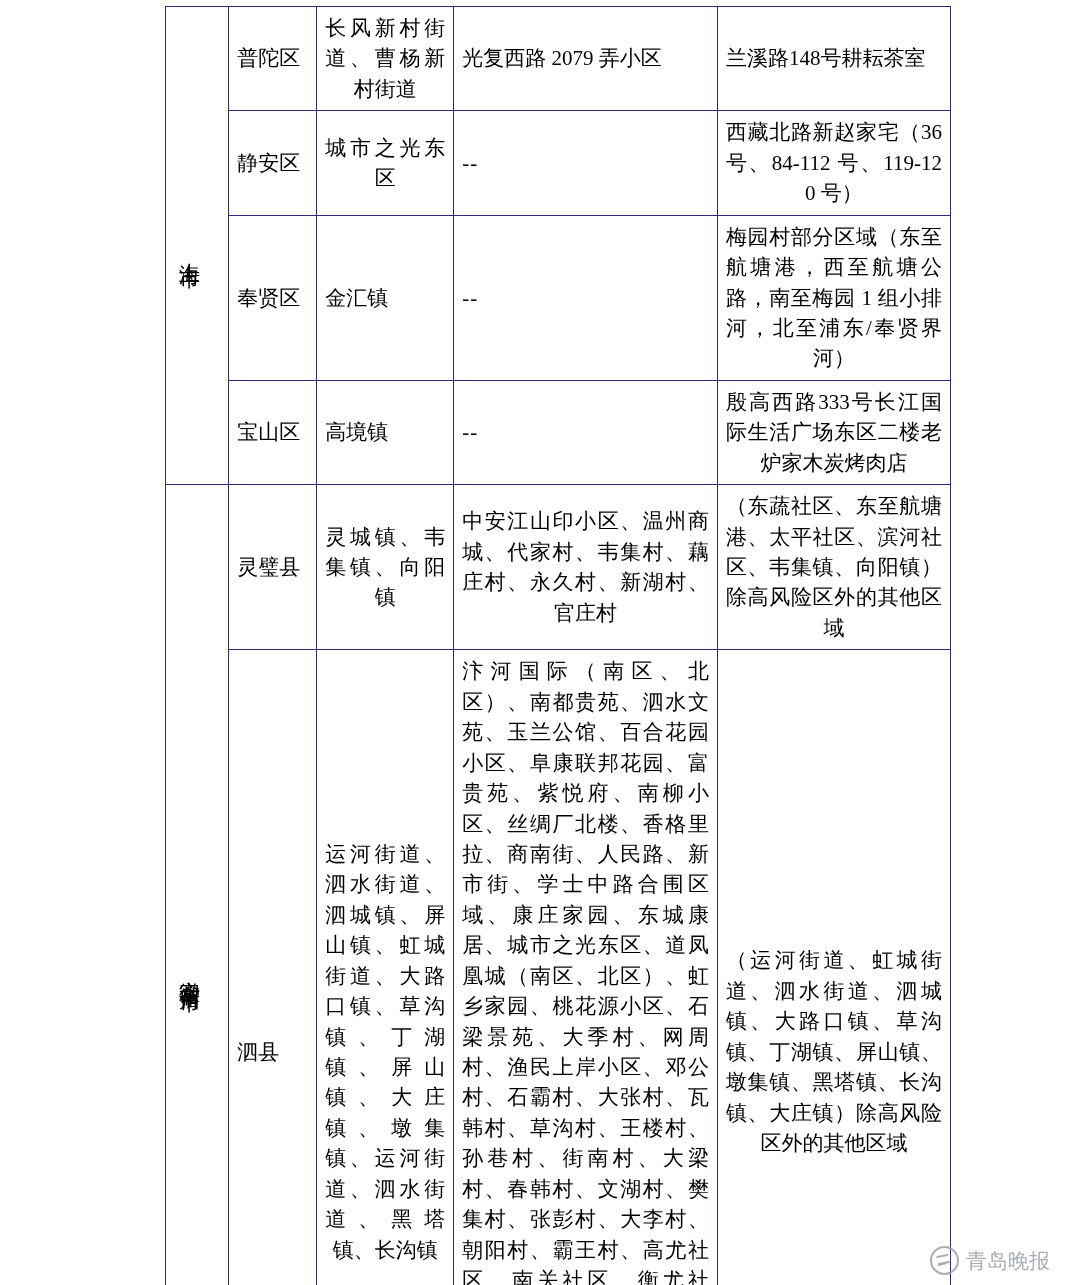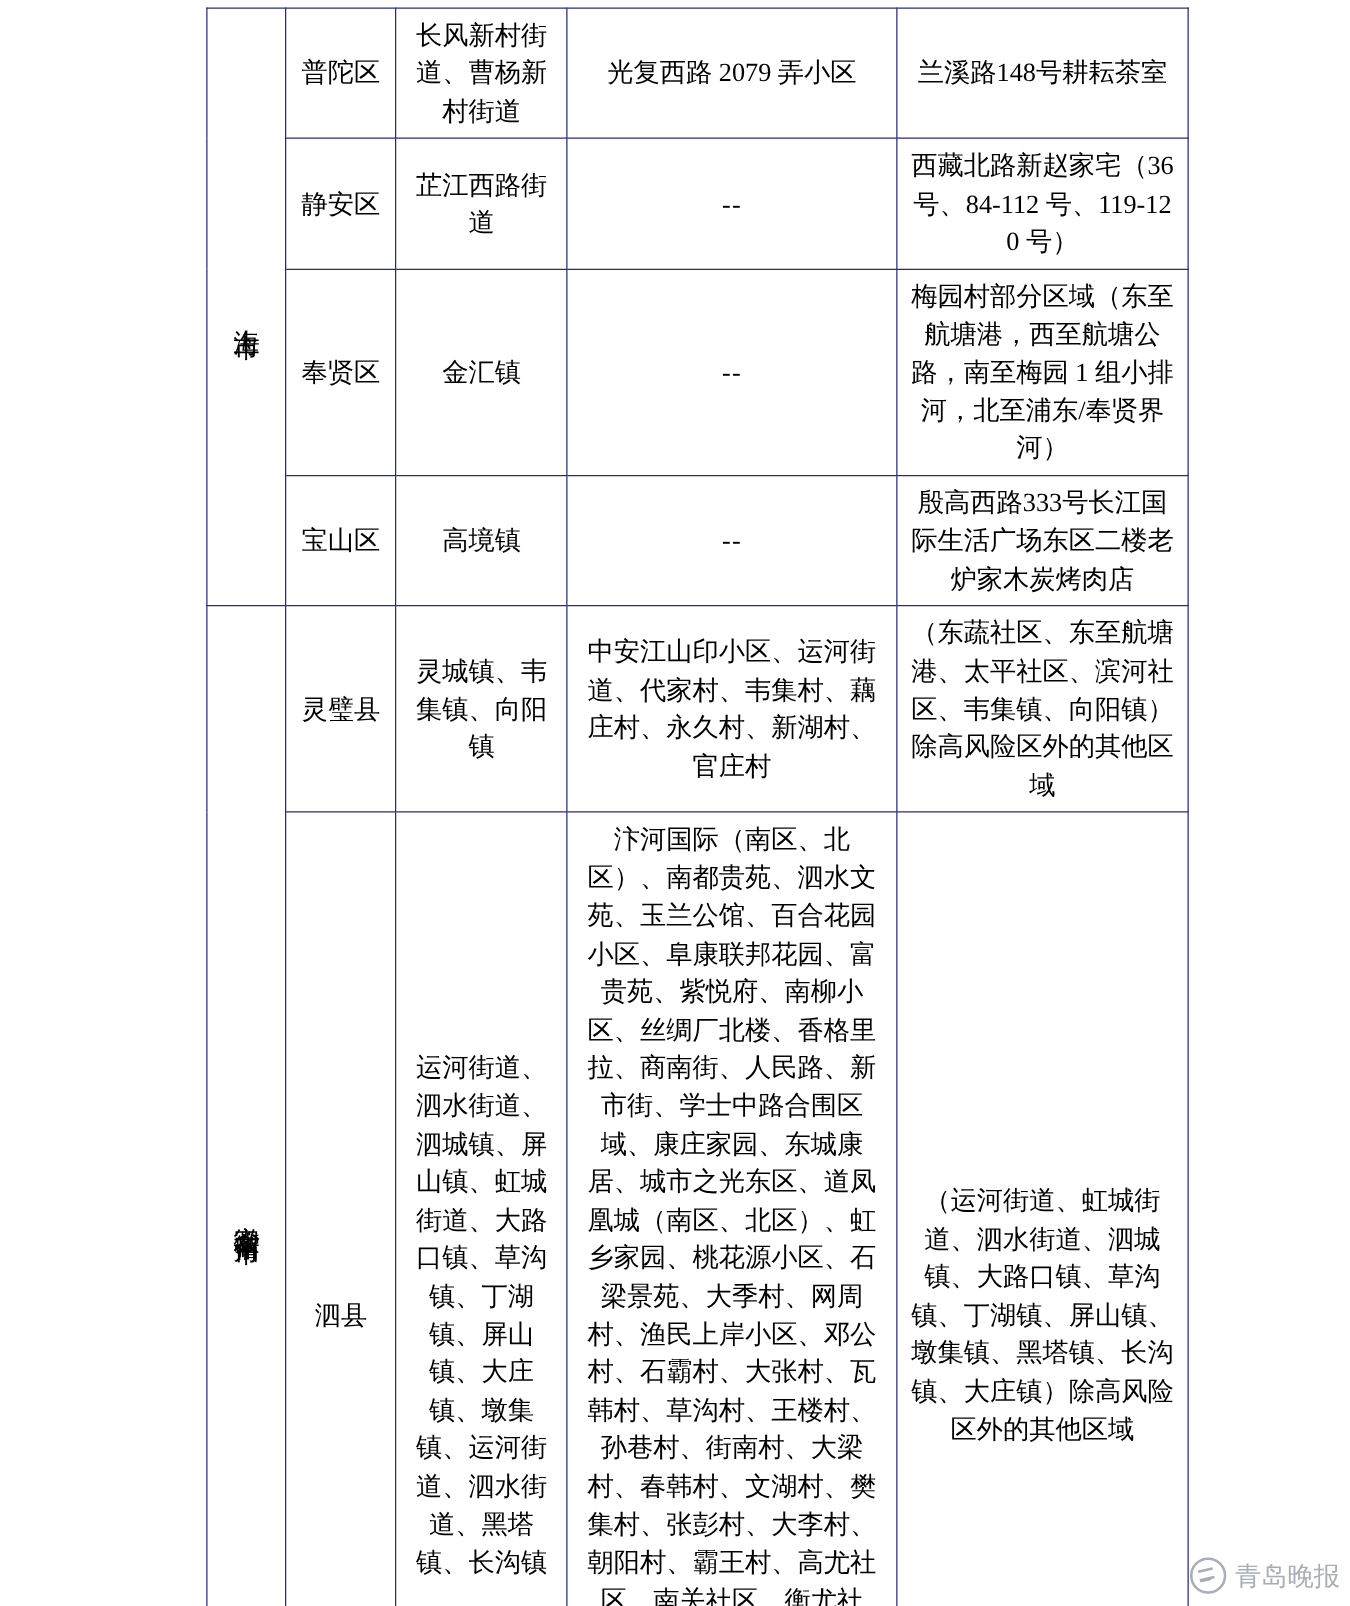--- a/index.html
+++ b/index.html
@@ -25,42 +25,41 @@
     position: absolute;
     left: 165px;
     top: 6px;
     width: 786px;
     border-collapse: collapse;
     table-layout: fixed;
   }
   table.doc-table td {
     border: 1px solid #2b2b7a;
     vertical-align: middle;
-    text-align: center;
     font-size: 21px;
     line-height: 1.45;
     padding: 6px 8px;
     word-break: break-all;
   }
   .col-prov { width: 62px; }
   .col-city { width: 86px; }
   .col-street { width: 134px; }
   .col-mid { width: 258px; }
   .col-right { width: 228px; }
   .cell-long {
     text-align: justify;
     text-align-last: center;
   }
   .dash {
     font-size: 21px;
     letter-spacing: 1px;
   }
   .watermark {
     position: absolute;
-    right: 8px;
+    right: 30px;
     bottom: 10px;
     display: flex;
     align-items: center;
     gap: 7px;
     color: #9aa0a6;
     font-family: "Liberation Sans", sans-serif;
     font-size: 21px;
     opacity: 0.85;
   }
   .wm-logo {
@@ -118,21 +117,21 @@
         <td rowspan="4">
           <span class="prov-vert">上海市</span>
         </td>
         <td>普陀区</td>
         <td class="cell-long">长风新村街道、曹杨新村街道</td>
         <td>光复西路 2079 弄小区</td>
         <td>兰溪路148号耕耘茶室</td>
       </tr>
       <tr>
         <td>静安区</td>
-        <td class="cell-long">芷江西路街道</td>
+        <td class="cell-long">城市之光东区</td>
         <td class="dash">--</td>
         <td class="cell-long">西藏北路新赵家宅（36号、84-112 号、119-120 号）</td>
       </tr>
       <tr>
         <td>奉贤区</td>
         <td>金汇镇</td>
         <td class="dash">--</td>
         <td class="cell-long">梅园村部分区域（东至航塘港，西至航塘公路，南至梅园 1 组小排河，北至浦东/奉贤界河）</td>
       </tr>
       <tr>
@@ -140,21 +139,21 @@
         <td>高境镇</td>
         <td class="dash">--</td>
         <td class="cell-long">殷高西路333号长江国际生活广场东区二楼老炉家木炭烤肉店</td>
       </tr>
       <tr>
         <td rowspan="2">
           <span class="prov-vert">安徽省宿州市</span>
         </td>
         <td>灵璧县</td>
         <td class="cell-long">灵城镇、韦集镇、向阳镇</td>
-        <td class="cell-long">中安江山印小区、运河街道、代家村、韦集村、藕庄村、永久村、新湖村、官庄村</td>
+        <td class="cell-long">中安江山印小区、温州商城、代家村、韦集村、藕庄村、永久村、新湖村、官庄村</td>
         <td class="cell-long">（东蔬社区、东至航塘港、太平社区、滨河社区、韦集镇、向阳镇）除高风险区外的其他区域</td>
       </tr>
       <tr>
         <td>泗县</td>
         <td class="cell-long">运河街道、泗水街道、泗城镇、屏山镇、虹城街道、大路口镇、草沟镇、丁湖镇、屏山镇、大庄镇、墩集镇、运河街道、泗水街道、黑塔镇、长沟镇</td>
         <td class="cell-long">汴河国际（南区、北区）、南都贵苑、泗水文苑、玉兰公馆、百合花园小区、阜康联邦花园、富贵苑、紫悦府、南柳小区、丝绸厂北楼、香格里拉、商南街、人民路、新市街、学士中路合围区域、康庄家园、东城康居、城市之光东区、道凤凰城（南区、北区）、虹乡家园、桃花源小区、石梁景苑、大季村、网周村、渔民上岸小区、邓公村、石霸村、大张村、瓦韩村、草沟村、王楼村、孙巷村、街南村、大梁村、春韩村、文湖村、樊集村、张彭村、大李村、朝阳村、霸王村、高尤社区、南关社区、衡尤社区、泗州名城南区、国际装饰城小区、春暖花开、瑞兴花园、东城虹郡、东城美郡、清水湾景苑小区、赵</td>
         <td class="cell-long">（运河街道、虹城街道、泗水街道、泗城镇、大路口镇、草沟镇、丁湖镇、屏山镇、墩集镇、黑塔镇、长沟镇、大庄镇）除高风险区外的其他区域</td>
       </tr>
     </tbody>
   </table>

